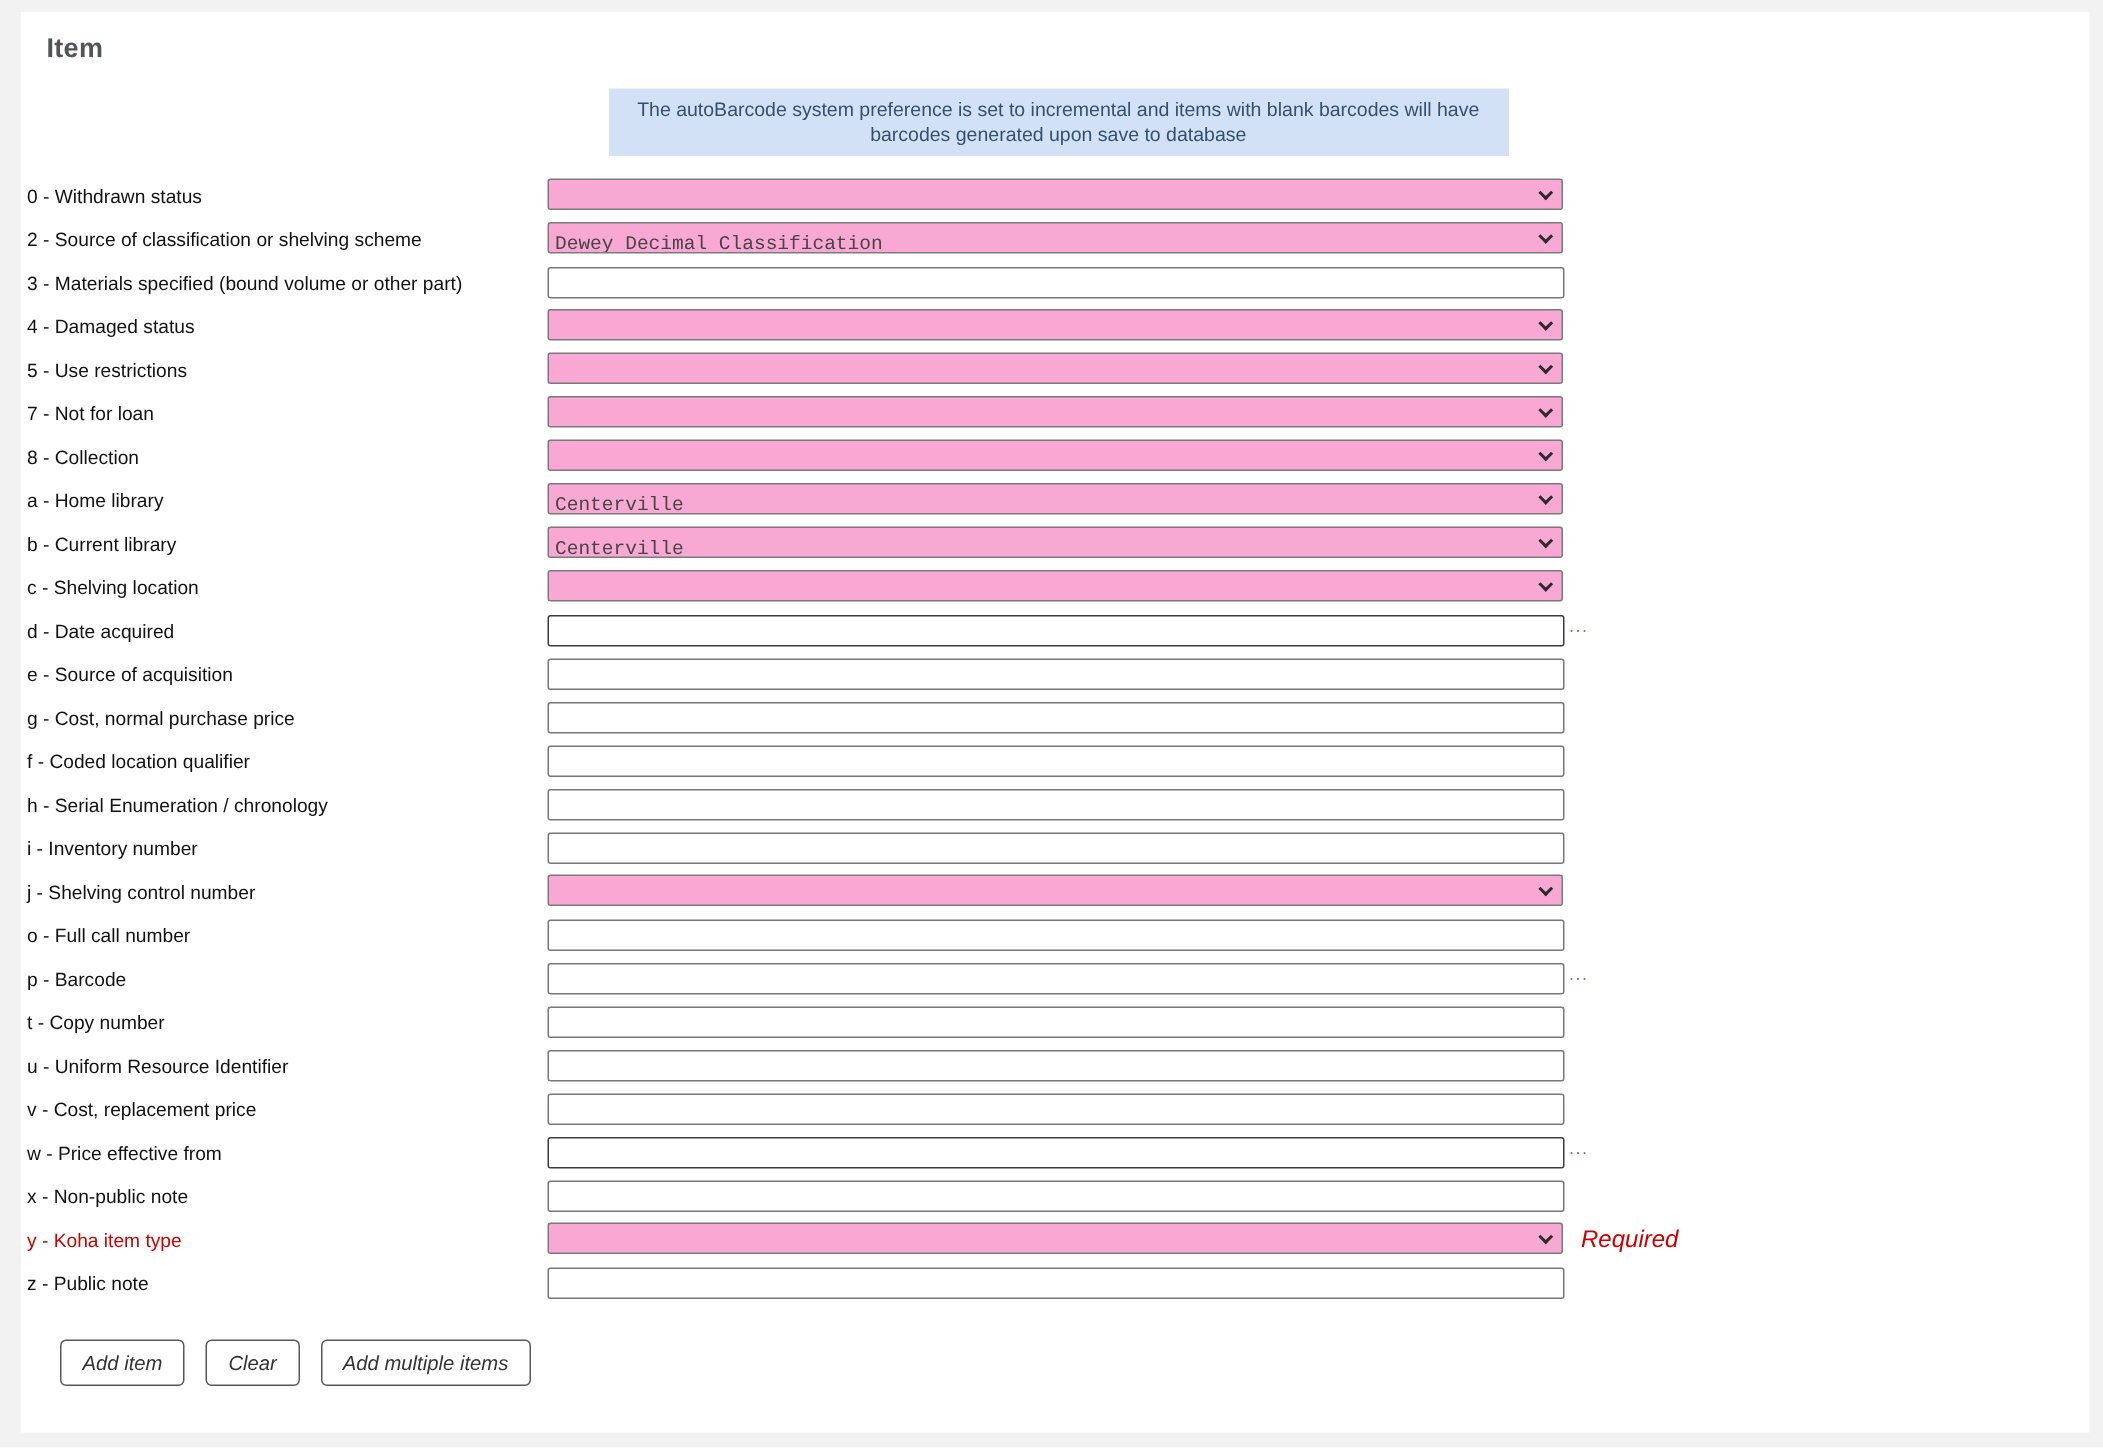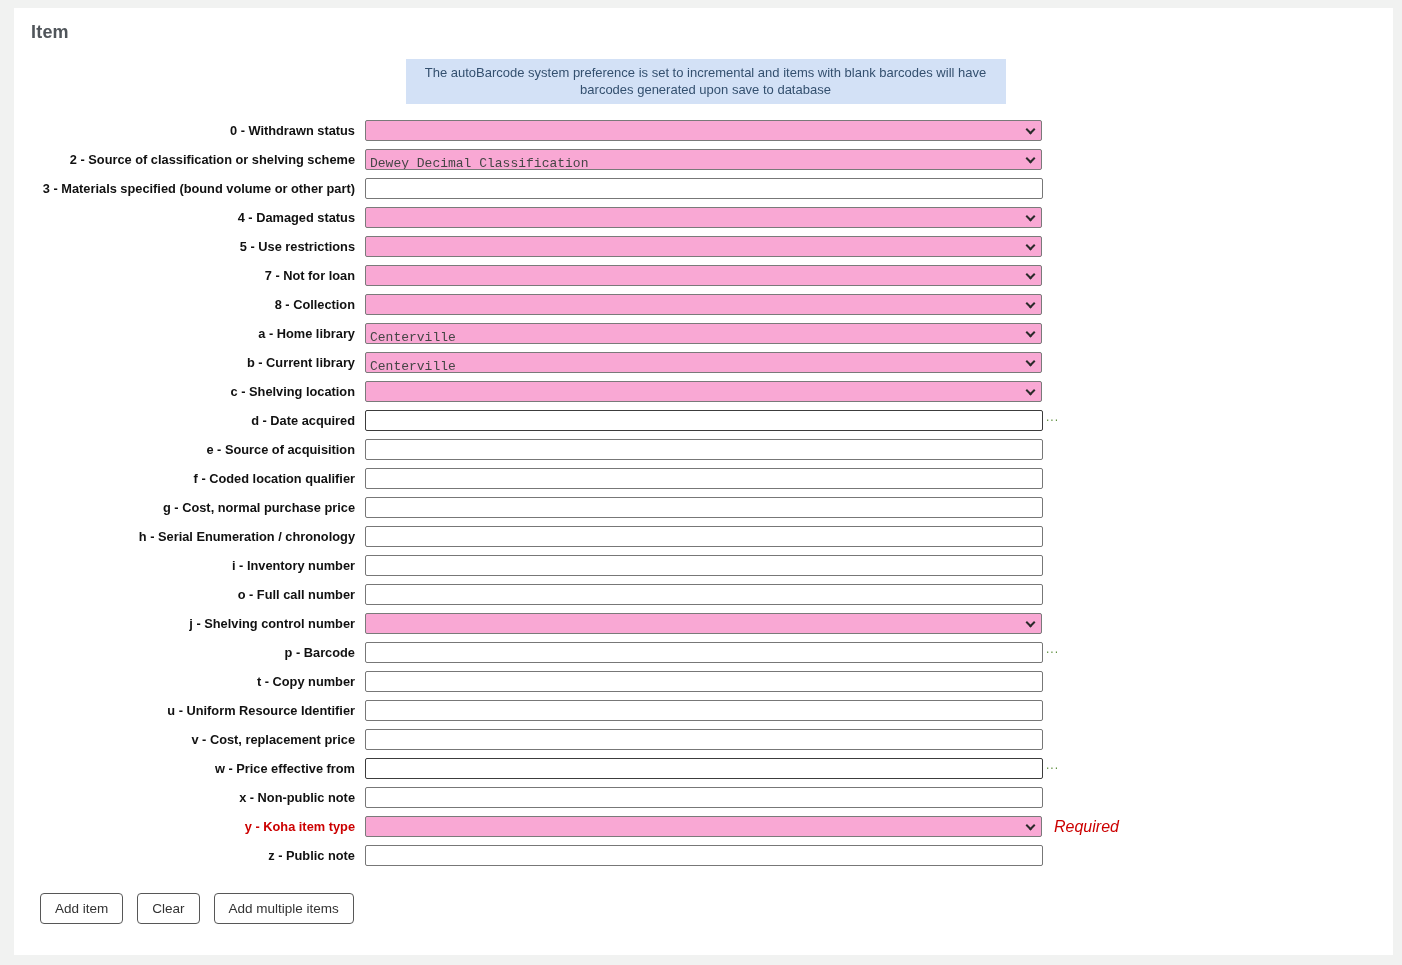--- a/index.html
+++ b/index.html
@@ -36,23 +36,23 @@
   }
   .form-area { margin-top: 16px; }
   .form-row {
     display: flex;
     align-items: center;
     margin-bottom: 8px;
     height: 21px;
   }
   .row-label {
     flex: 0 0 337px;
-    text-align: right;
+    text-align: left;
     font-size: 12.8px;
-    font-weight: bold;
+    font-weight: normal;
     color: #111111;
     white-space: nowrap;
   }
   .row-label.required { color: var(--required-red, #cc0000); }
   .control { margin-left: 10px; position: relative; }
   .text-input {
     width: 678px; height: 21px;
     border: 1px solid #777777;
     border-radius: 2px;
     font-family: "Liberation Sans", sans-serif;
@@ -102,20 +102,21 @@
   .btn {
     background: #ffffff;
     border: 1px solid #575757;
     border-radius: 4px;
     color: #333333;
     font-family: "Liberation Sans", sans-serif;
     font-size: 13.5px;
     padding: 7px 14px;
     margin-right: 14px;
     cursor: pointer;
+    font-style: italic;
   }
 </style>
 </head>
 <body>
 
 <div class="card">
   <h1 class="page-title">Item</h1>
 
   <div class="dialog-message">The autoBarcode system preference is set to incremental and items with blank barcodes will have barcodes generated upon save to database</div>
 
@@ -164,42 +165,42 @@
         <div class="form-row">
           <label class="row-label">d - Date acquired</label>
           <span class="control"><input type="text" class="text-input date-input" value="" style=""></span>
           <a class="plugin-link">...</a>
         </div>
         <div class="form-row">
           <label class="row-label">e - Source of acquisition</label>
           <span class="control"><input type="text" class="text-input" value="" style=""></span>
         </div>
         <div class="form-row">
+          <label class="row-label">g - Cost, normal purchase price</label>
+          <span class="control"><input type="text" class="text-input" value="" style=""></span>
+        </div>
+        <div class="form-row">
           <label class="row-label">f - Coded location qualifier</label>
           <span class="control"><input type="text" class="text-input" value="" style=""></span>
         </div>
         <div class="form-row">
-          <label class="row-label">g - Cost, normal purchase price</label>
-          <span class="control"><input type="text" class="text-input" value="" style=""></span>
-        </div>
-        <div class="form-row">
           <label class="row-label">h - Serial Enumeration / chronology</label>
           <span class="control"><input type="text" class="text-input" value="" style=""></span>
         </div>
         <div class="form-row">
           <label class="row-label">i - Inventory number</label>
           <span class="control"><input type="text" class="text-input" value="" style=""></span>
         </div>
         <div class="form-row">
+          <label class="row-label">j - Shelving control number</label>
+          <span class="control"><span class="select-wrap"><select><option></option></select><span class="chevron"></span></span></span>
+        </div>
+        <div class="form-row">
           <label class="row-label">o - Full call number</label>
           <span class="control"><input type="text" class="text-input" value="" style=""></span>
-        </div>
-        <div class="form-row">
-          <label class="row-label">j - Shelving control number</label>
-          <span class="control"><span class="select-wrap"><select><option></option></select><span class="chevron"></span></span></span>
         </div>
         <div class="form-row">
           <label class="row-label">p - Barcode</label>
           <span class="control"><input type="text" class="text-input" value="" style=""></span>
           <a class="plugin-link">...</a>
         </div>
         <div class="form-row">
           <label class="row-label">t - Copy number</label>
           <span class="control"><input type="text" class="text-input" value="" style=""></span>
         </div>

